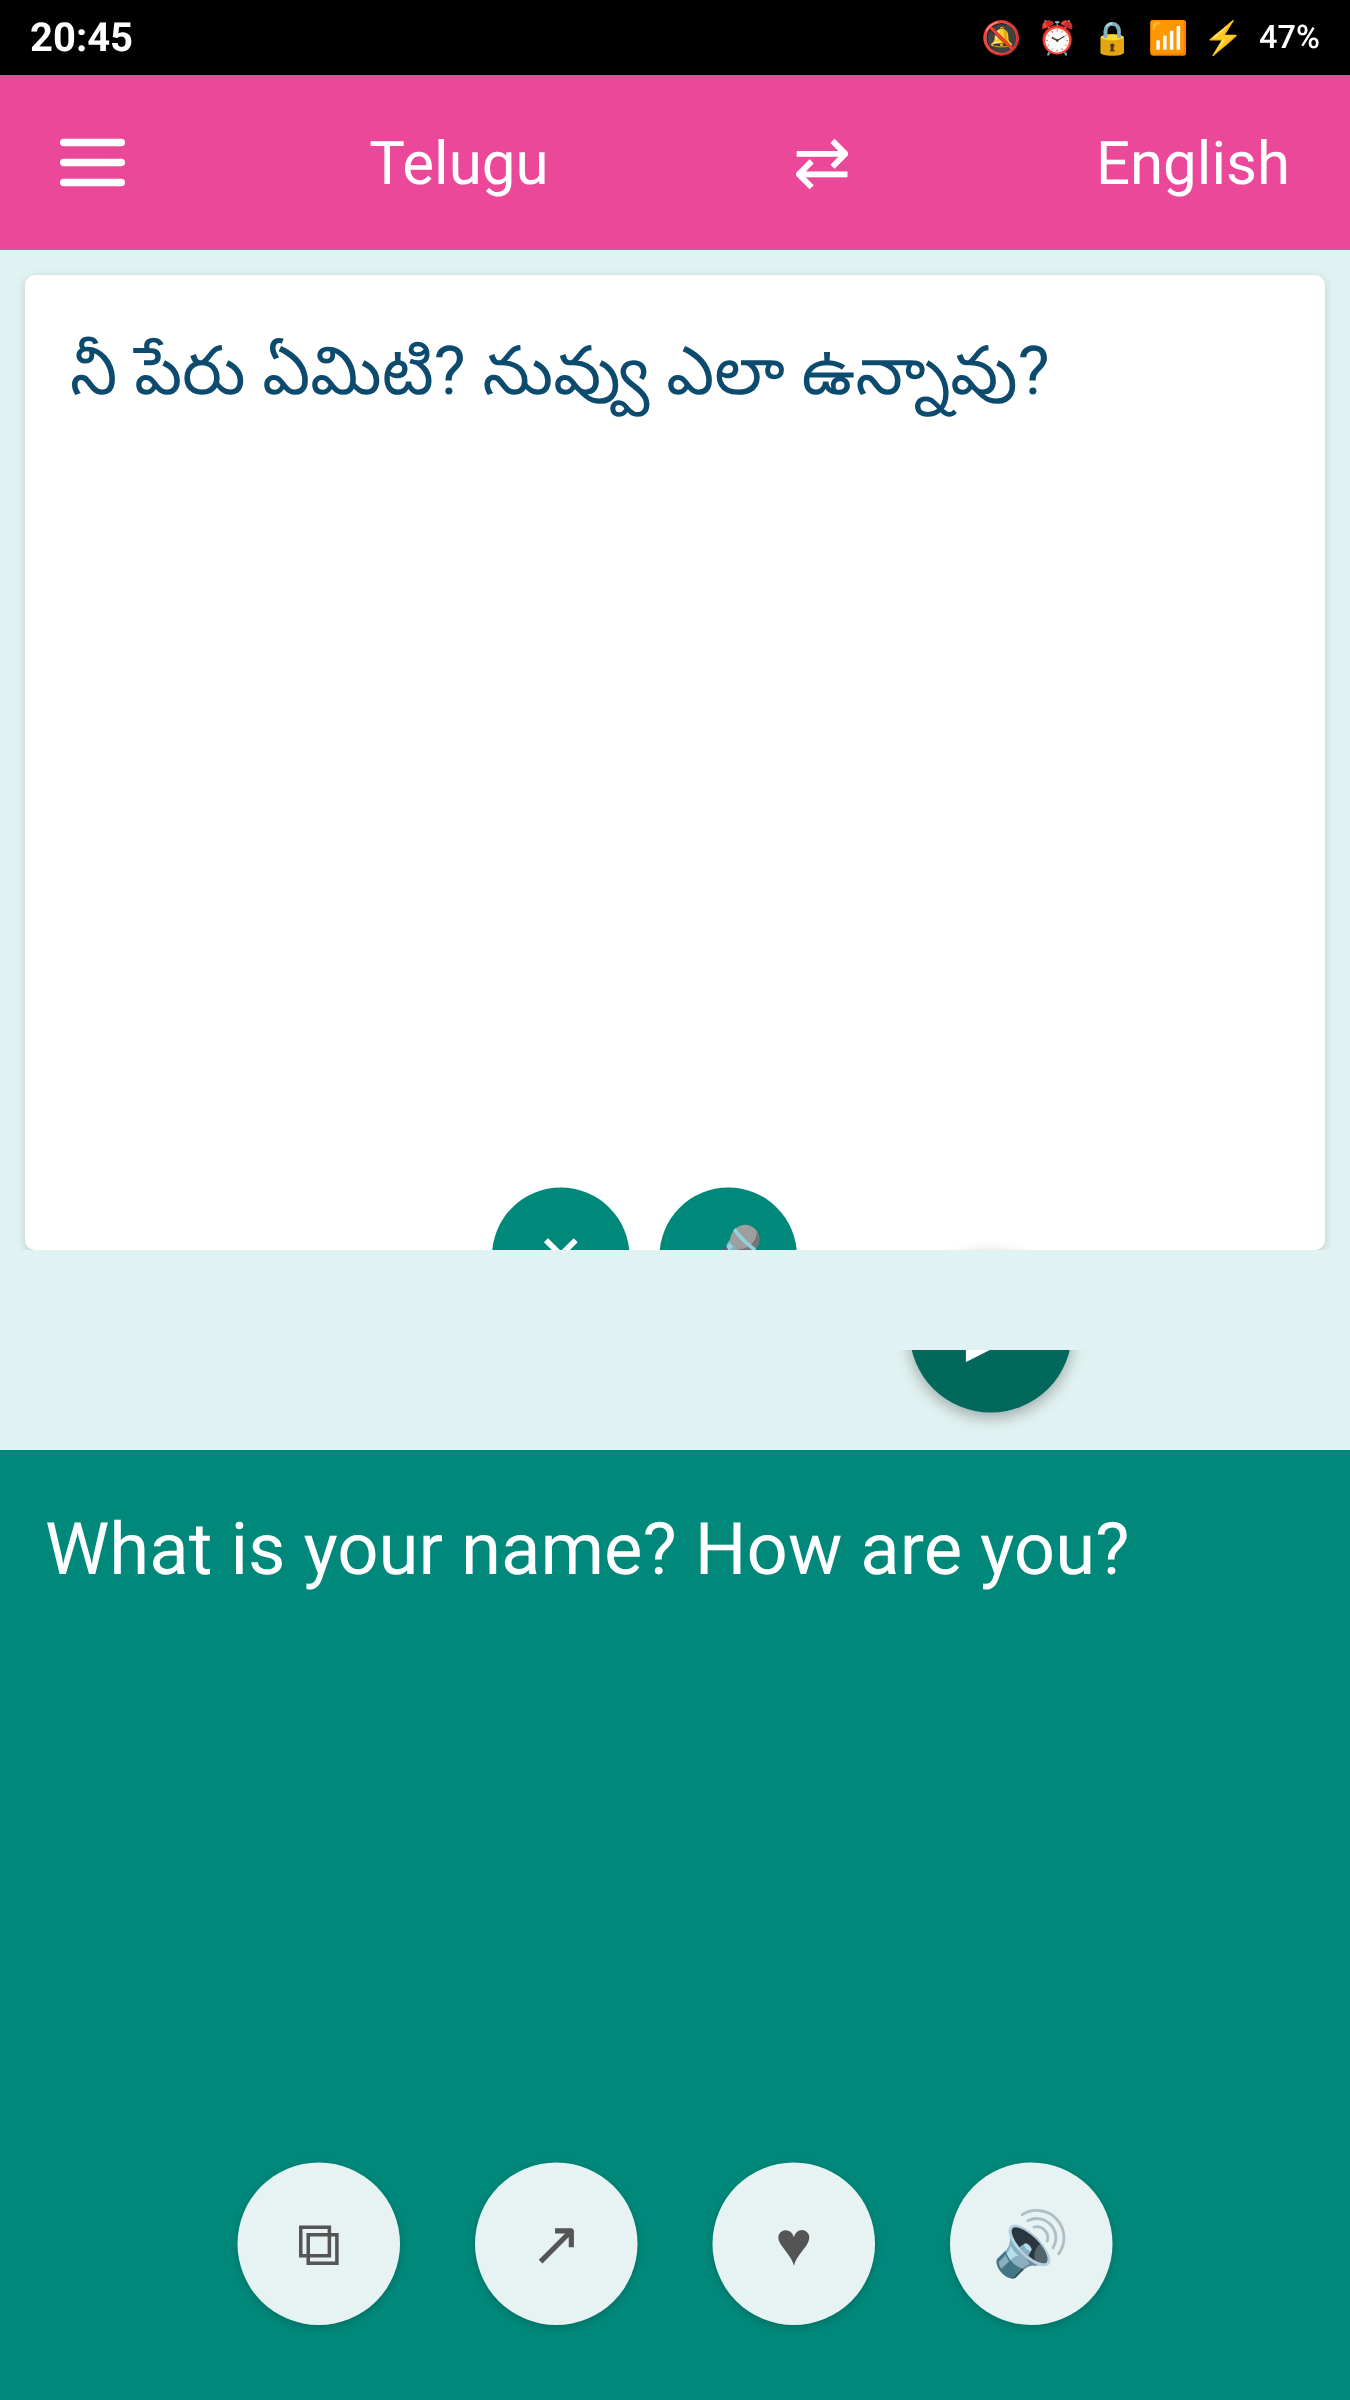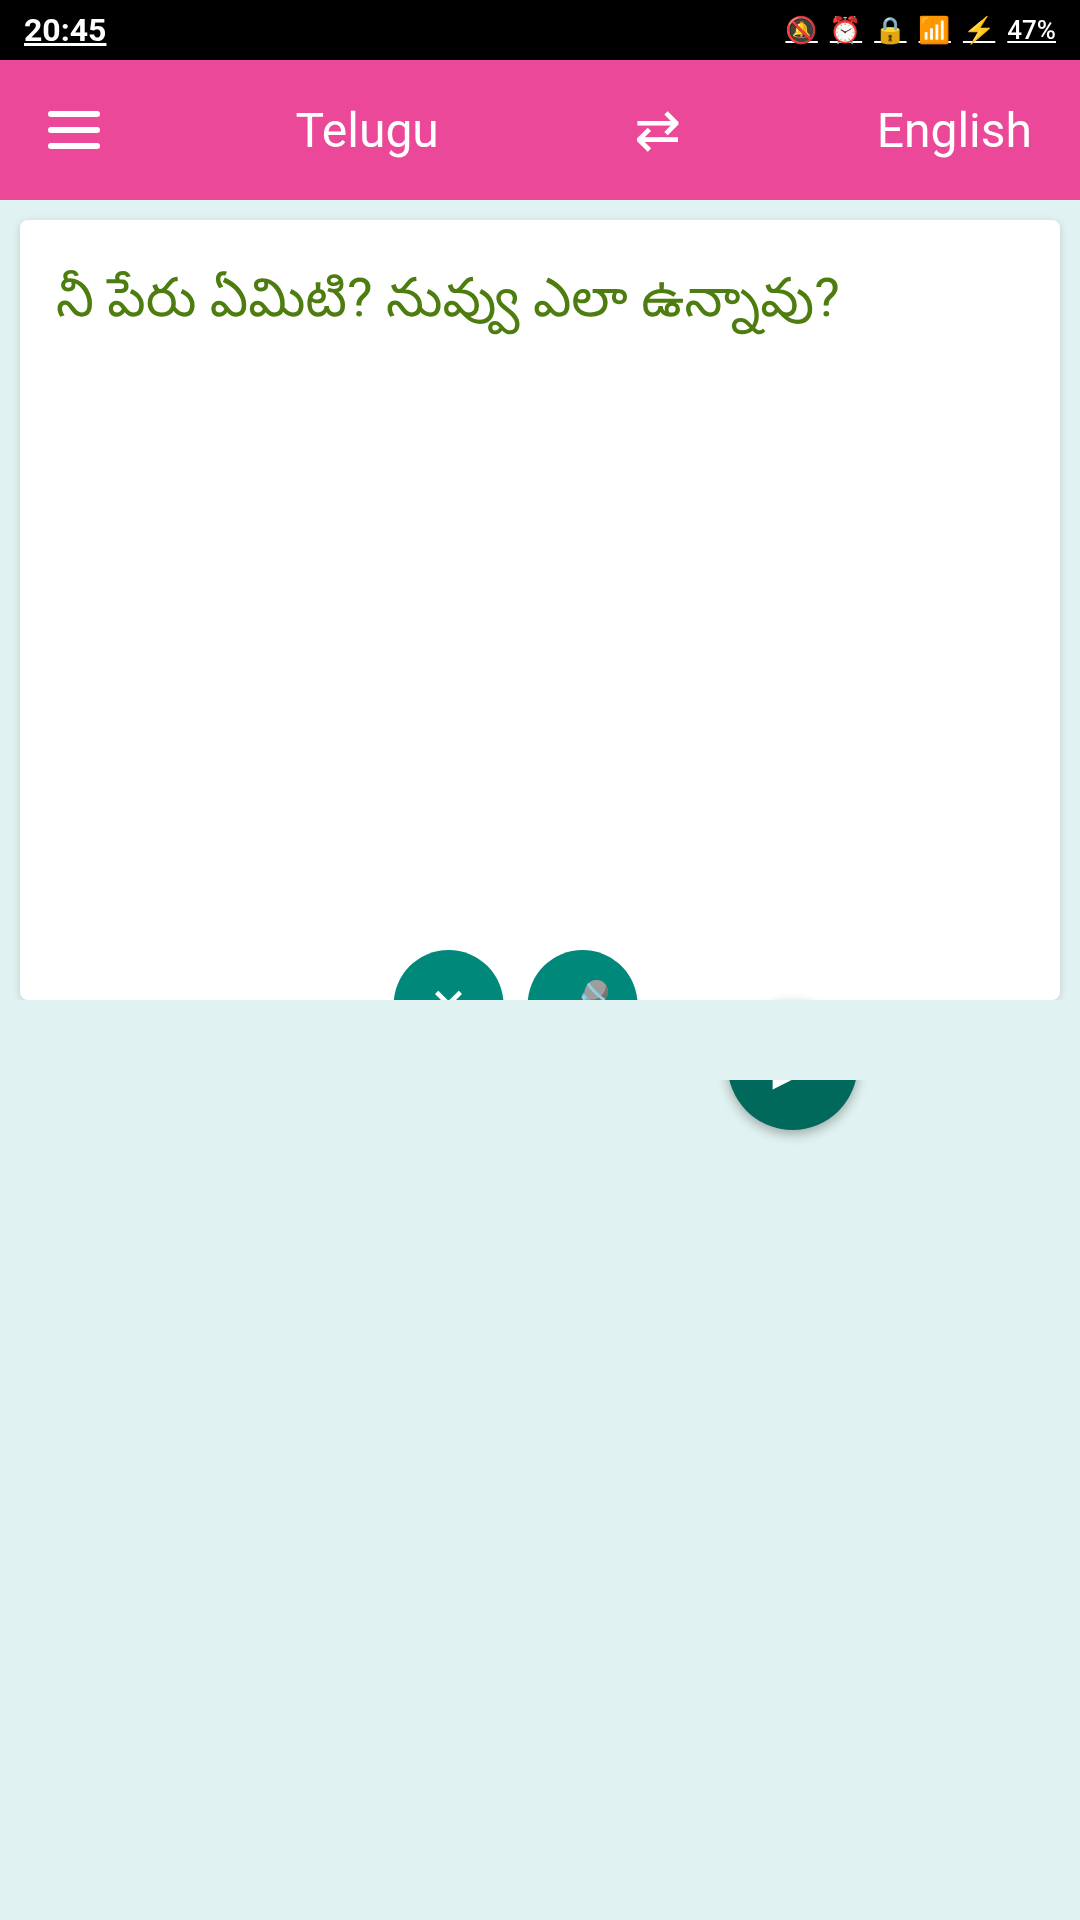--- a/index.html
+++ b/index.html
@@ -22,21 +22,20 @@
       width: 100%;
       height: 60px;
       background: #000;
       display: flex;
       align-items: center;
       justify-content: space-between;
       padding: 0 24px;
       color: #fff;
       font-size: 28px;
       font-weight: 500;
-      text-decoration: underline;
     }
 
     .status-bar-left {
       font-size: 32px;
       font-weight: bold;
     }
 
     .status-bar-right {
       display: flex;
       align-items: center;
@@ -105,21 +104,21 @@
       border-radius: 8px;
       position: relative;
       flex: 0 0 auto;
       height: 780px;
       box-shadow: 0 2px 8px rgba(0,0,0,0.15);
     }
 
     .source-text {
       padding: 40px 36px 0 36px;
       font-size: 54px;
-      color: #4d7c0f;
+      color: #0c4a6e;
       line-height: 1.4;
     }
 
     .source-controls {
       position: absolute;
       bottom: -60px;
       left: 50%;
       transform: translateX(-60%);
       display: flex;
       gap: 24px;
@@ -246,14 +245,32 @@
         <span>🎤</span>
       </button>
       <button class="send-btn" title="Translate">
         <span>▶</span>
       </button>
     </div>
   </div>
 
   <div class="gap-area"></div>
 
+  <div class="translation-panel">
+    <div class="translation-text">What is your name? How are you?</div>
+
+    <div class="bottom-actions">
+      <button class="action-btn" title="Copy">
+        <span>⧉</span>
+      </button>
+      <button class="action-btn" title="Share">
+        <span>↗</span>
+      </button>
+      <button class="action-btn" title="Favorite">
+        <span>♥</span>
+      </button>
+      <button class="action-btn" title="Speaker">
+        <span>🔊</span>
+      </button>
+    </div>
+  </div>
 
 </div>
 
 </body></html>

